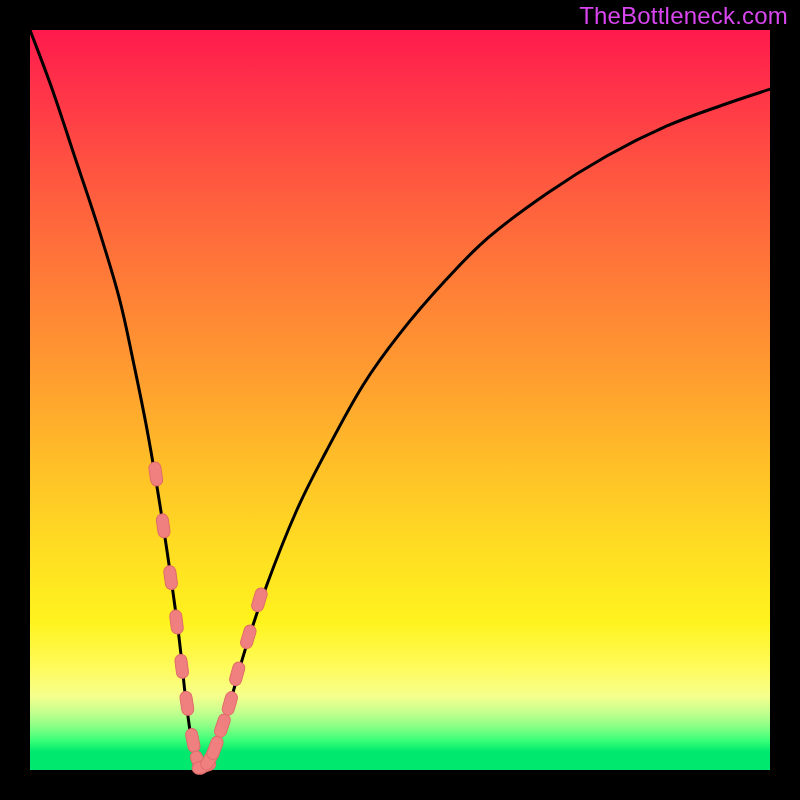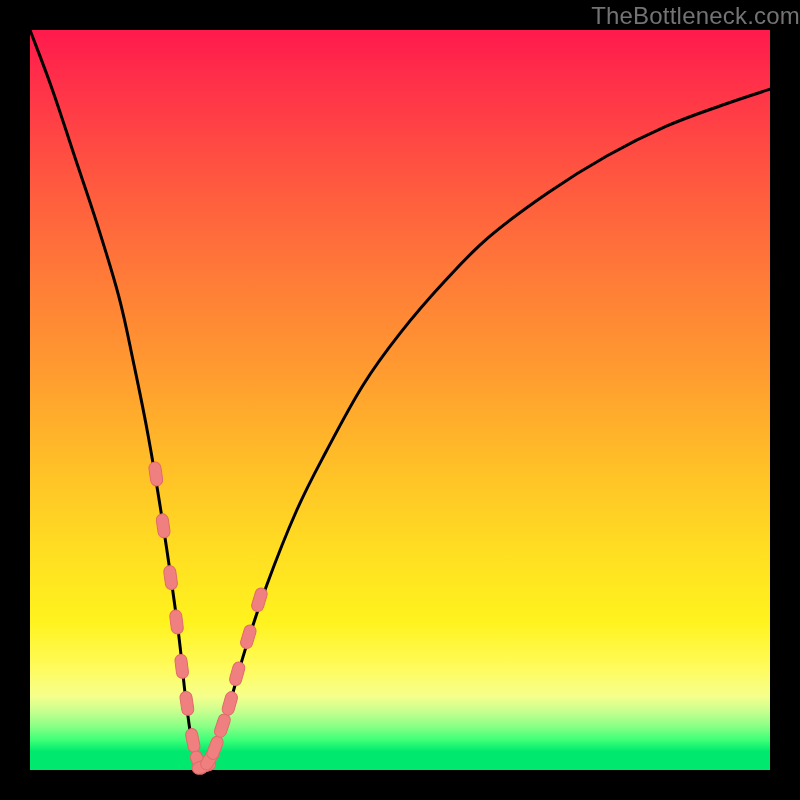--- a/index.html
+++ b/index.html
@@ -40,24 +40,24 @@
       #c9ff90 92%,
       #8dff86 94%,
       #3bff78 96%,
       #00e96e 97.5%,
       #00e96e 100%
     );
   }
   .watermark {
     position: absolute;
     top: 2px;
-    right: 0;
+    right: 12px;
     font-family: Arial, Helvetica, sans-serif;
     font-size: 24px;
-    color: #737373;
+    color: #d946ef;
     font-weight: 500;
     letter-spacing: 0.2px;
   }
   svg.curve {
     position: absolute;
     left: 0;
     top: 0;
     width: 740px;
     height: 740px;
     overflow: visible;

